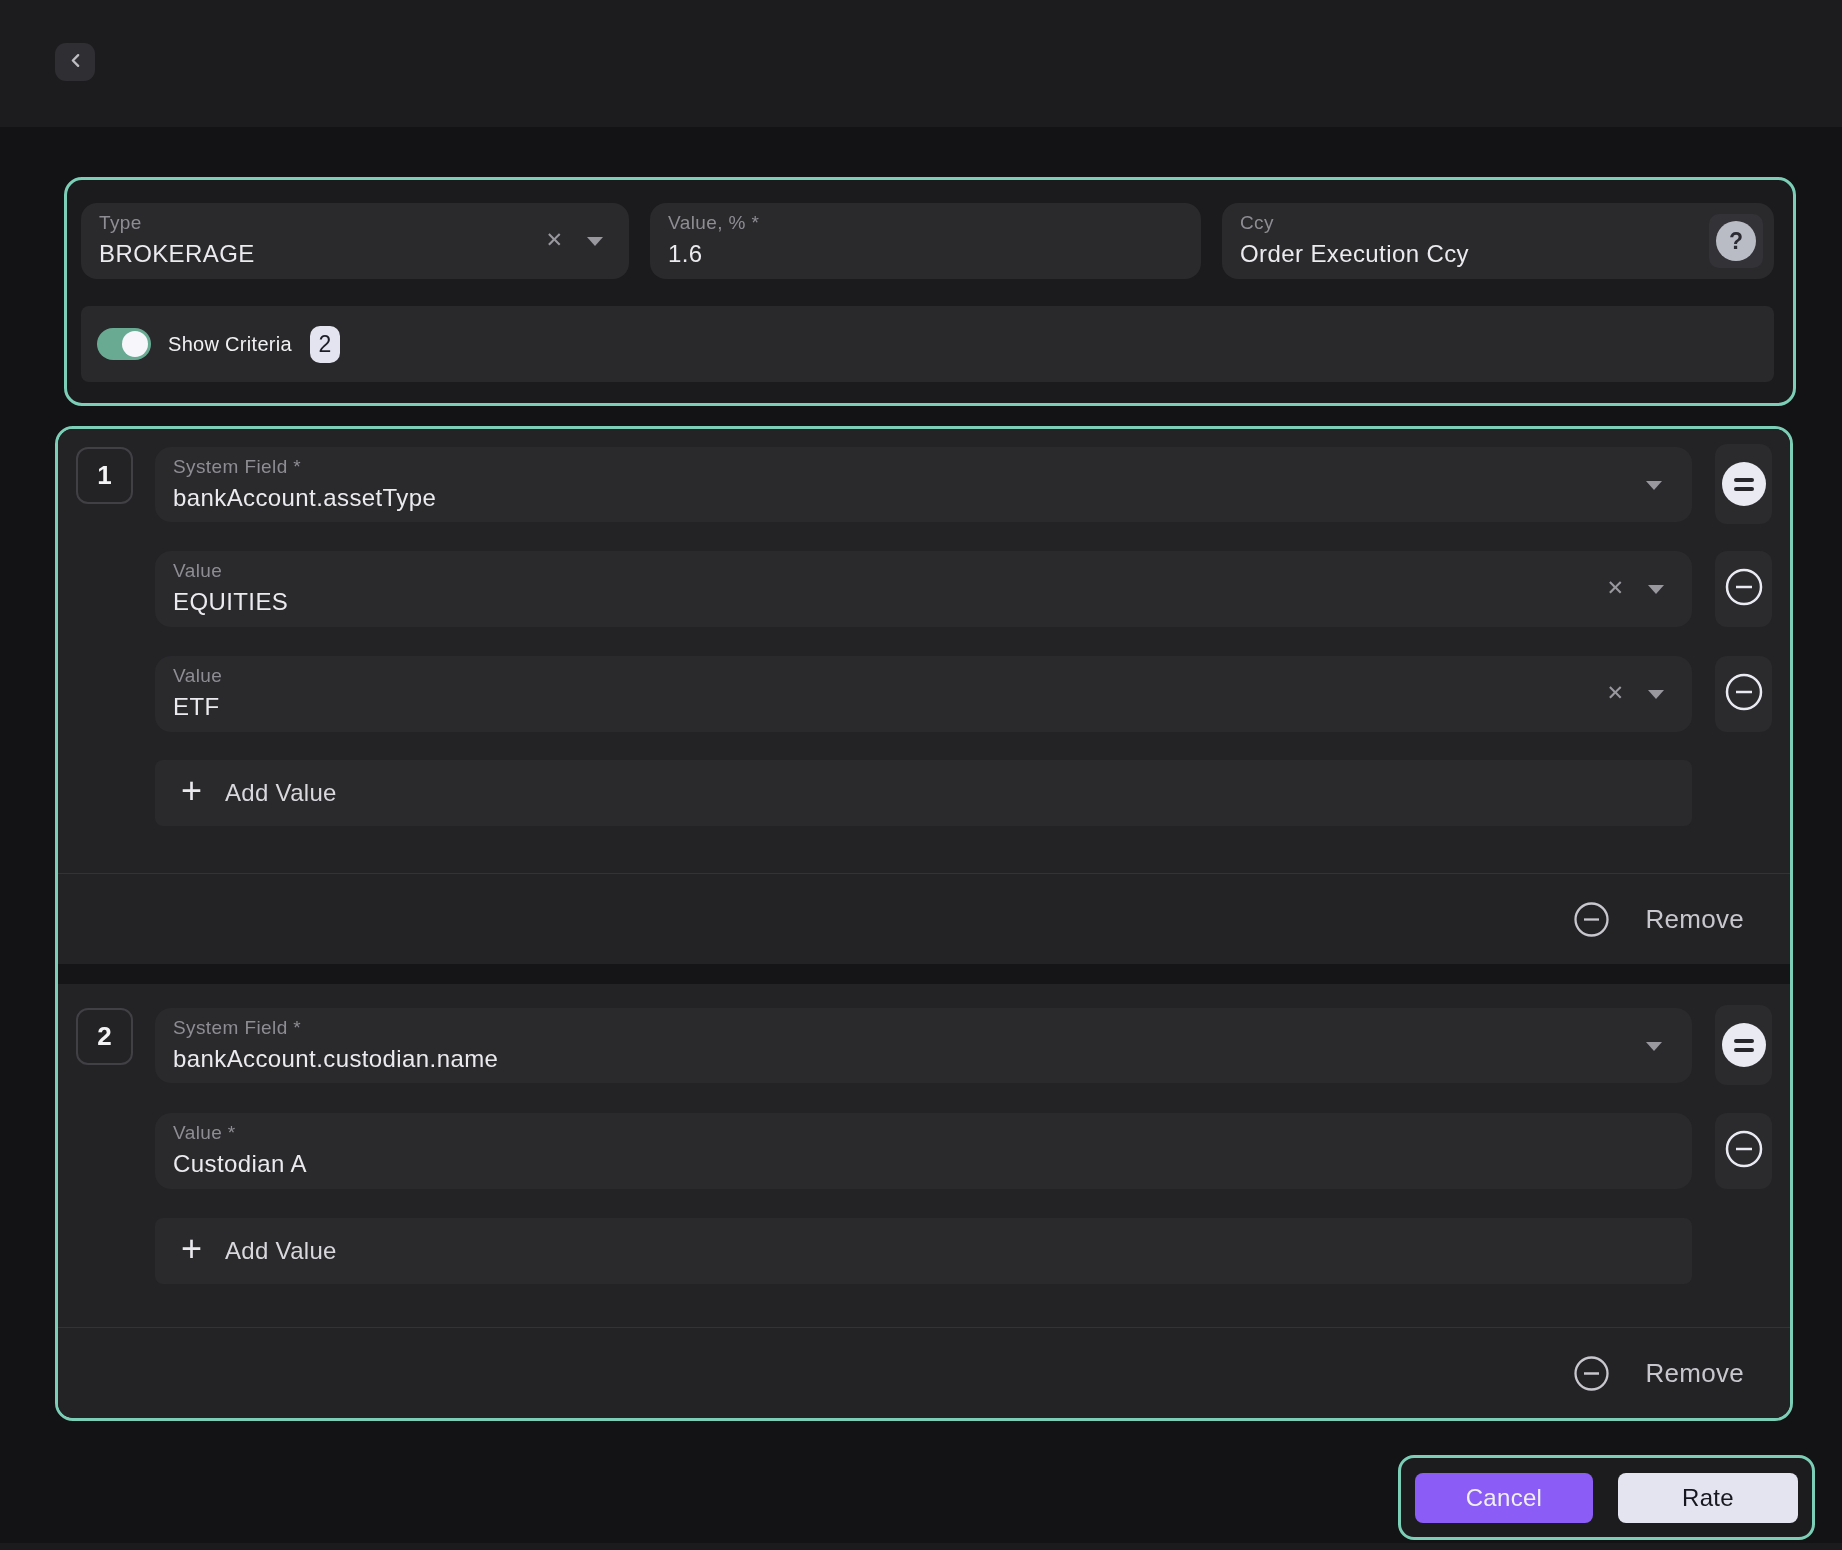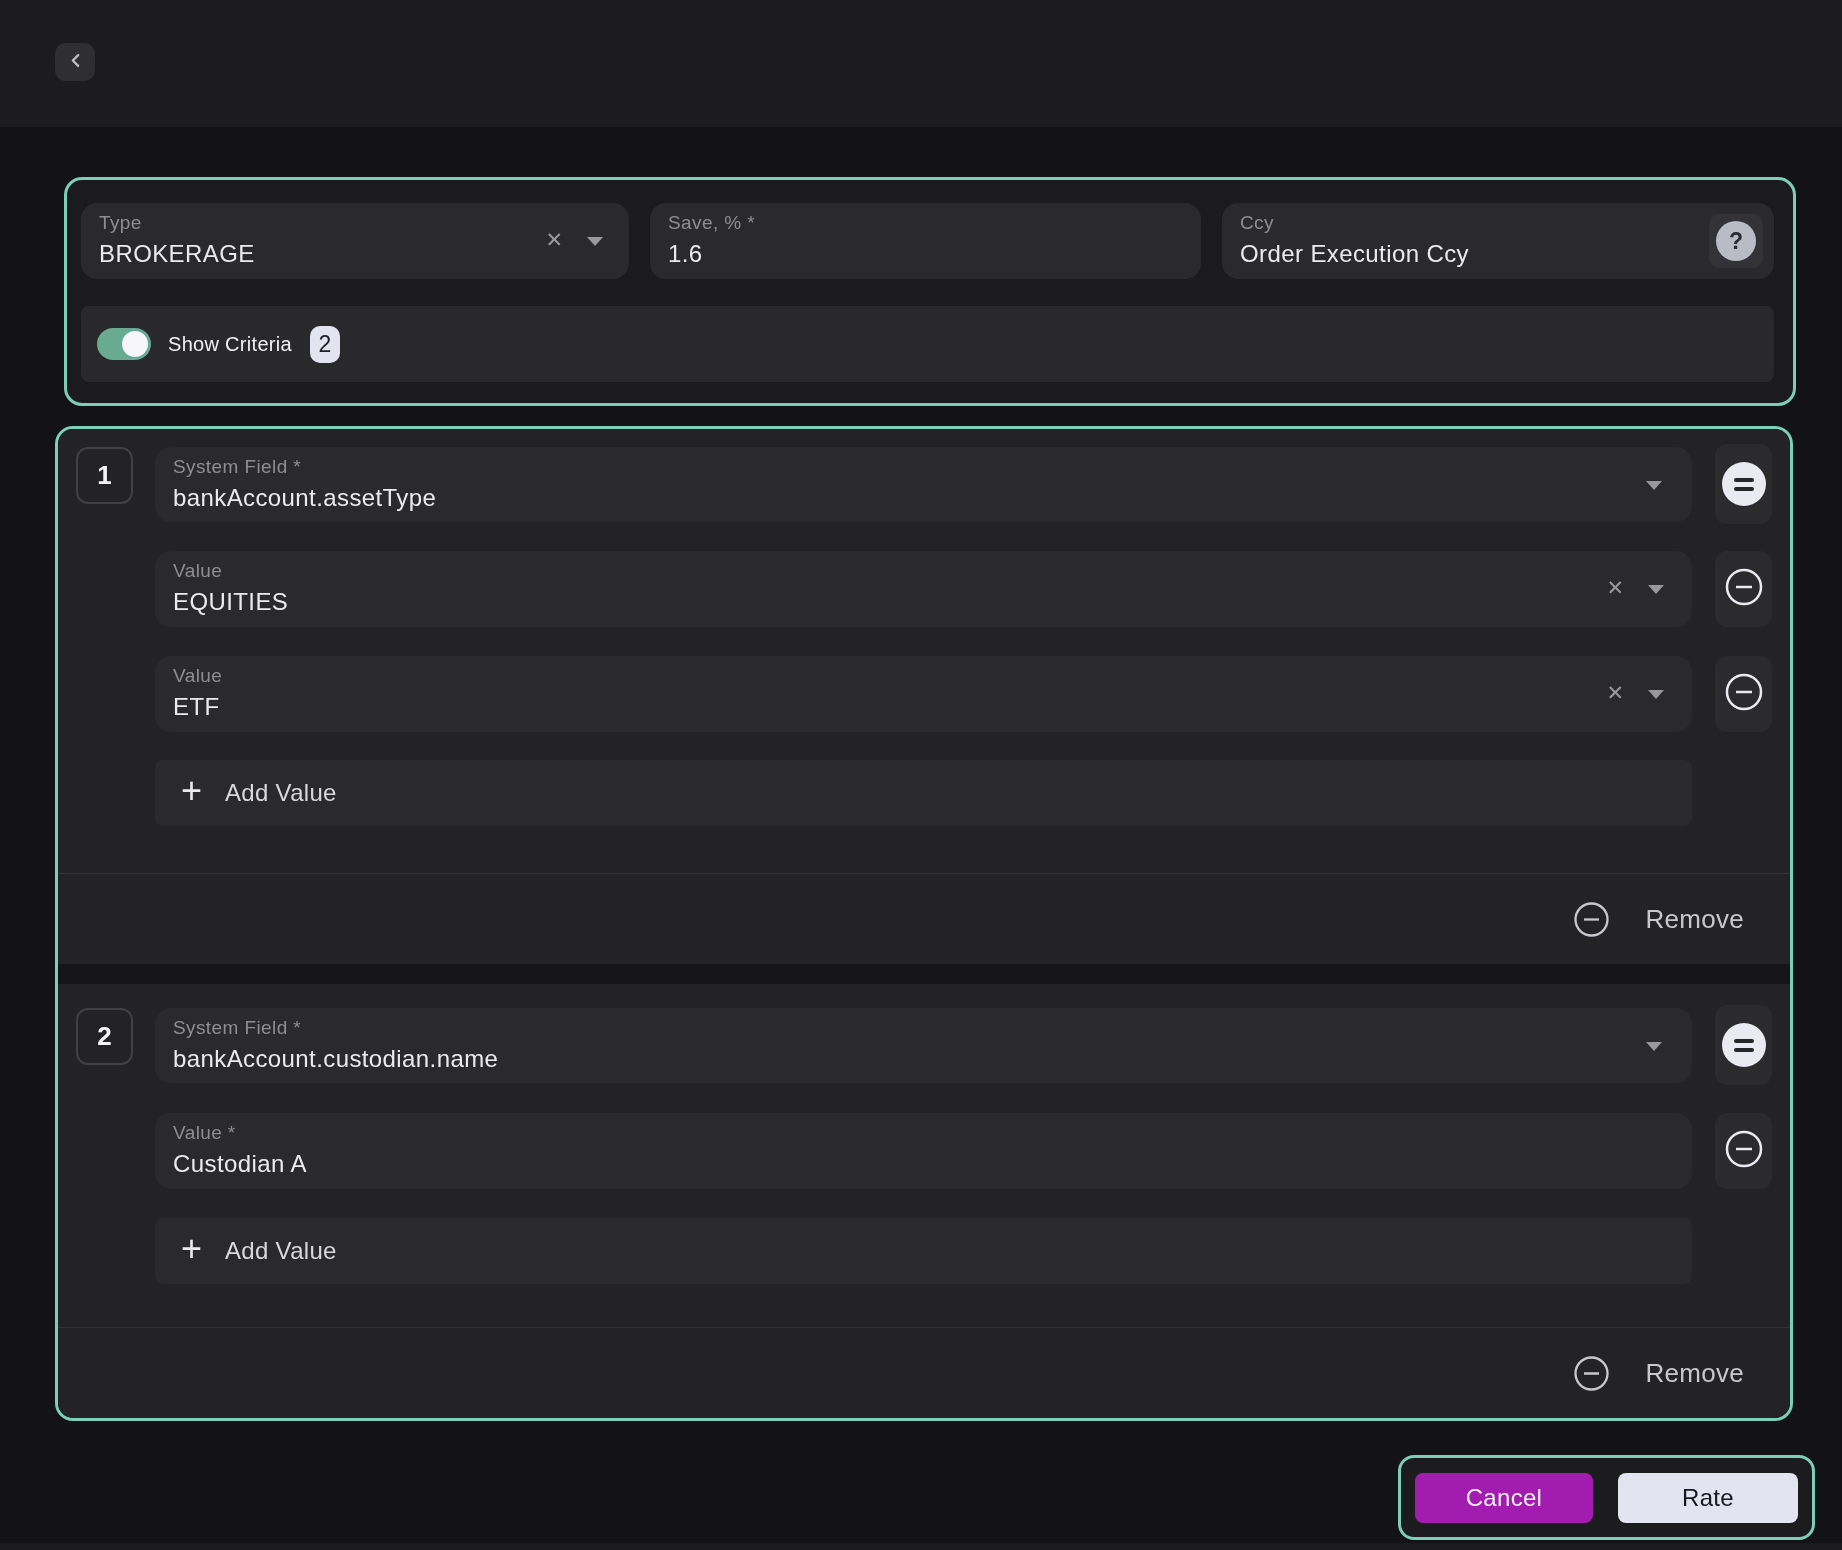--- a/index.html
+++ b/index.html
@@ -72,21 +72,21 @@
   .add-label{margin-left:23px;font-size:24px;color:#d8d8dd;letter-spacing:.3px;}
   .hdivider{position:absolute;left:0;width:1732px;height:1px;background:var(--divider);}
   .remove-row{position:absolute;left:0;width:1732px;height:90px;display:flex;align-items:center;
     justify-content:flex-end;padding-right:46px;}
   .remove-btn{display:flex;align-items:center;gap:35px;cursor:pointer;}
   .remove-btn span{font-size:26px;color:#c7c7cd;letter-spacing:.3px;}
   
   .action-bar{position:absolute;left:1398px;top:1455px;width:417px;height:85px;background:#1c1c1e;
     border:3px solid var(--accent);border-radius:16px;display:flex;align-items:center;
     justify-content:space-between;padding:0 14px;}
-  .btn-cancel{width:178px;height:50px;border-radius:8px;background:#a21caf;color:#f0f0f3;font-size:24px;
+  .btn-cancel{width:178px;height:50px;border-radius:8px;background:#8b5cf6;color:#f0f0f3;font-size:24px;
     display:flex;align-items:center;justify-content:center;cursor:pointer;letter-spacing:.3px;}
   .btn-save{width:180px;height:50px;border-radius:8px;background:#e3e4ef;color:#17171f;font-size:24px;
     display:flex;align-items:center;justify-content:center;cursor:pointer;letter-spacing:.3px;}
   .footer-strip{position:absolute;left:0;top:1543px;width:1842px;height:7px;background:#1b1b1d;}
 </style>
 </head>
 <body>
 
 <div class="canvas">
 
@@ -103,21 +103,21 @@
   <div class="card1">
 
     <div class="field f-type">
       <div class="flabel">Type</div>
       <div class="fvalue">BROKERAGE</div>
       <span class="icon-x" style="right:66px;">✕</span>
       <span class="caret" style="right:26px;"></span>
     </div>
 
     <div class="field f-rate">
-      <div class="flabel">Save, % *</div>
+      <div class="flabel">Value, % *</div>
       <div class="fvalue">1.6</div>
     </div>
 
     <div class="field f-ccy">
       <div class="flabel">Ccy</div>
       <div class="fvalue">Order Execution Ccy</div>
       <div class="help-btn">
         <div class="help-circle">?</div>
       </div>
     </div>

